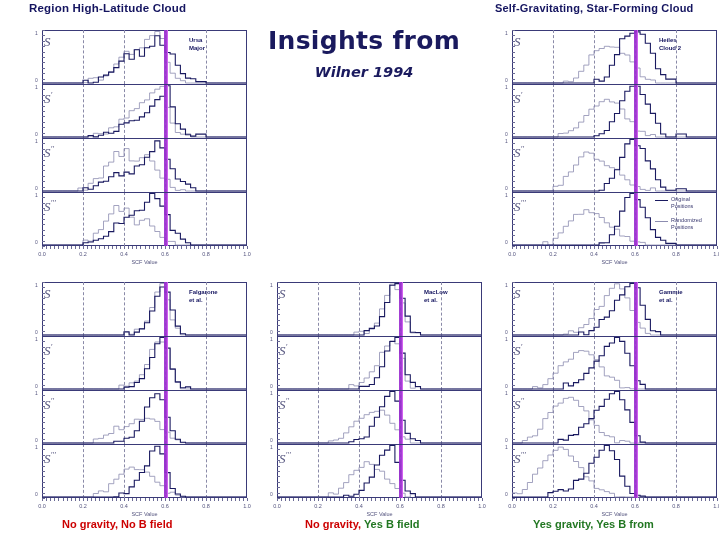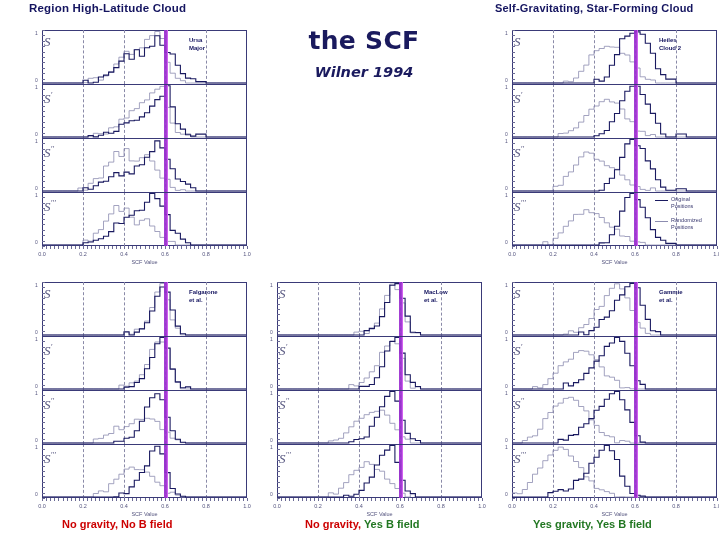--- a/index.html
+++ b/index.html
@@ -75,21 +75,21 @@
   .cap .grn{color:#227722;}
   svg{display:block;}
 </style>
 </head>
 <body>
 
 <div class="hdr" id="hdr-left">Region High-Latitude Cloud</div>
 <div class="hdr" id="hdr-right">Self-Gravitating, Star-Forming Cloud</div>
 
 <div id="title-block">
-  <div class="ttl-line">the SCF</div>
+  <div class="ttl-line">Insights from</div>
   <div class="auth-line">Wilner 1994</div>
 </div>
 
 <div class="plot" id="plot-0" style="left: 22px; top: 26px; width: 229px; height: 242px;">
     <div class="frame" style="left: 20px; top: 4px; width: 205px; height: 216px;"></div>
     <div class="ticks" style="left: 20px; top: 4px; height: 216px;">
       <div class="tk" style="top: 0px;"></div>
       <div class="tk" style="top: 5.4px;"></div>
       <div class="tk" style="top: 10.8px;"></div>
       <div class="tk" style="top: 16.2px;"></div>
@@ -947,14 +947,14 @@
     <div class="xttl" style="left: 82.5px; top: 233px;">SCF Value</div>
   </div>
 
 <div class="cap" style="left:62px;top:518px;">
   <span class="red">No gravity,</span><span class="red"> No B field</span>
 </div>
 <div class="cap" style="left:305px;top:518px;">
   <span class="red">No gravity,</span><span class="grn"> Yes B field</span>
 </div>
 <div class="cap" style="left:533px;top:518px;">
-  <span class="grn">Yes gravity, Yes B field</span>
+  <span class="grn">Yes gravity, Yes B from</span>
 </div>
 
 </body></html>

